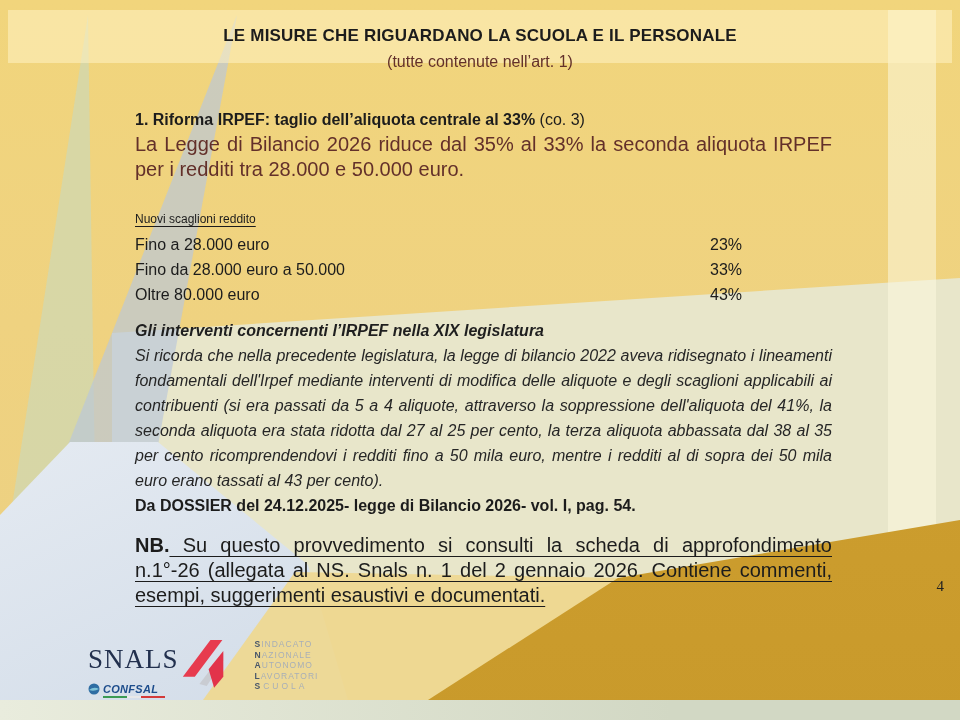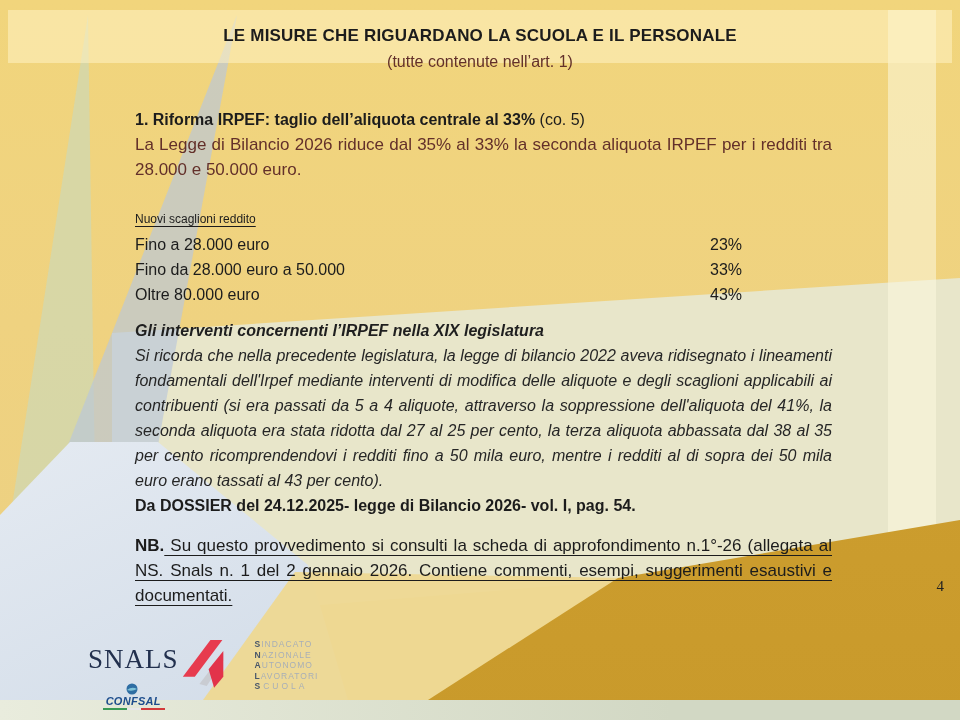--- a/index.html
+++ b/index.html
@@ -31,21 +31,21 @@
 
   .content { position:absolute; left:0; top:0; width:960px; height:596px; }
   .t-black  { color:#1c1c1c; }
   .t-maroon { color:#63302a; }
 
   .title-block { position:absolute; left:60px; width:840px; top:26px; text-align:center; }
   .title    { font-size:17px; font-weight:bold; color:#1c1c1c; letter-spacing:0.2px; }
   .subtitle { font-size:16px; margin-top:7px; color:#63302a; }
 
   .body-col { position:absolute; left:135px; width:697px; }
-  .para { font-size:17px; line-height:25px; text-align:justify; margin:0; }
+  .para { font-size:20px; line-height:25px; text-align:justify; margin:0; }
 
   .sec1 { top:107px; }
   .sec1 .head { font-size:16px; line-height:25px; }
 
   .tbl { top:207px; }
   .tbl-caption { font-size:12px; line-height:25px; text-decoration:underline;
                  text-underline-offset:3px; color:#1c1c1c; }
   .tbl-row { position:relative; font-size:16px; line-height:25px; color:#1c1c1c; }
   .tbl-val { position:absolute; left:575px; top:0; }
 
@@ -62,21 +62,21 @@
 
   .logo { position:absolute; left:88px; top:631px; display:flex; align-items:flex-start; }
   .snals-word { font-family:"Liberation Serif", serif; font-size:27px; color:#22304e;
                 letter-spacing:1px; line-height:30px; margin-top:13px; }
   .logo-mark { width:46px; height:62px; margin:0 2px; }
   .acronym { margin-top:8px;margin-left:26px; }
   .acr-line { display:block; font-size:8.5px; line-height:10.5px; letter-spacing:1px;
               color:#a8afb7; text-transform:uppercase; font-weight:normal; }
   .acr-line::first-letter { color:#49576a; font-weight:bold; }
   .acr-line.last { letter-spacing:3px; }
-  .confsal-row { display:flex; align-items:center; margin-top:9px;flex-direction:column; }
+  .confsal-row { display:flex; align-items:center; margin-top:9px; }
   .confsal-globe { width:12px; height:12px; margin-right:3px; }
   .confsal-text { font-size:11px; font-weight:bold; font-style:italic; color:#1d4d8c; letter-spacing:0.3px; }
   .confsal-bar { display:flex; height:2px; margin-top:1px; margin-left:15px; width:62px; }
   .confsal-bar .g { background:#3a9a54; flex:1; }
   .confsal-bar .r { background:#d33a3a; flex:1; }
   .confsal-bar .w { background:#e8e8e8; flex:0.6; }
 
   .page-num { position:absolute; right:16px; bottom:1px; font-family:"Liberation Serif", serif;
               font-size:15px; color:#222; }
 </style>
@@ -97,21 +97,21 @@
 
   <div class="content">
 
     <div class="title-block">
       <div class="title">LE MISURE CHE RIGUARDANO LA SCUOLA E IL PERSONALE</div>
       <div class="subtitle">(tutte contenute nell’art. 1)</div>
     </div>
 
     <div class="body-col sec1">
       <div class="head">
-        <span class="t-black" style="font-weight:bold">1. Riforma IRPEF: taglio dell’aliquota centrale al 33%</span><span class="t-black"> (co. 5)</span>
+        <span class="t-black" style="font-weight:bold">1. Riforma IRPEF: taglio dell’aliquota centrale al 33%</span><span class="t-black"> (co. 3)</span>
       </div>
       <p class="para t-maroon">La Legge di Bilancio 2026 riduce dal 35% al 33% la seconda aliquota IRPEF per i redditi tra 28.000 e 50.000 euro.</p>
     </div>
 
     <div class="body-col tbl">
       <div class="tbl-caption">Nuovi scaglioni reddito</div>
       <div class="tbl-row">
         <span>Fino a 28.000 euro</span>
         <span class="tbl-val">23%</span>
       </div>

